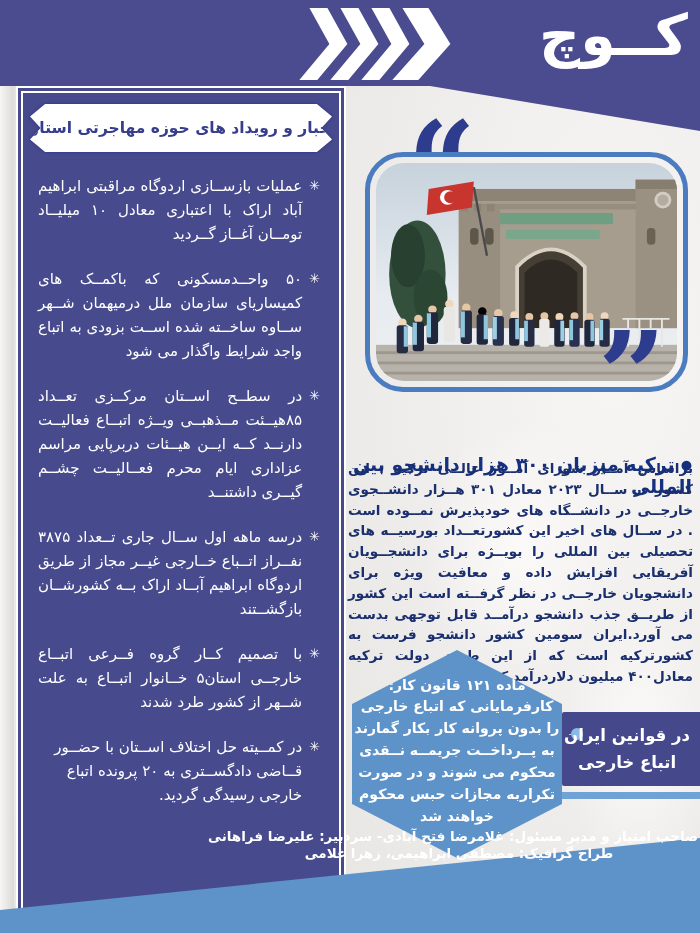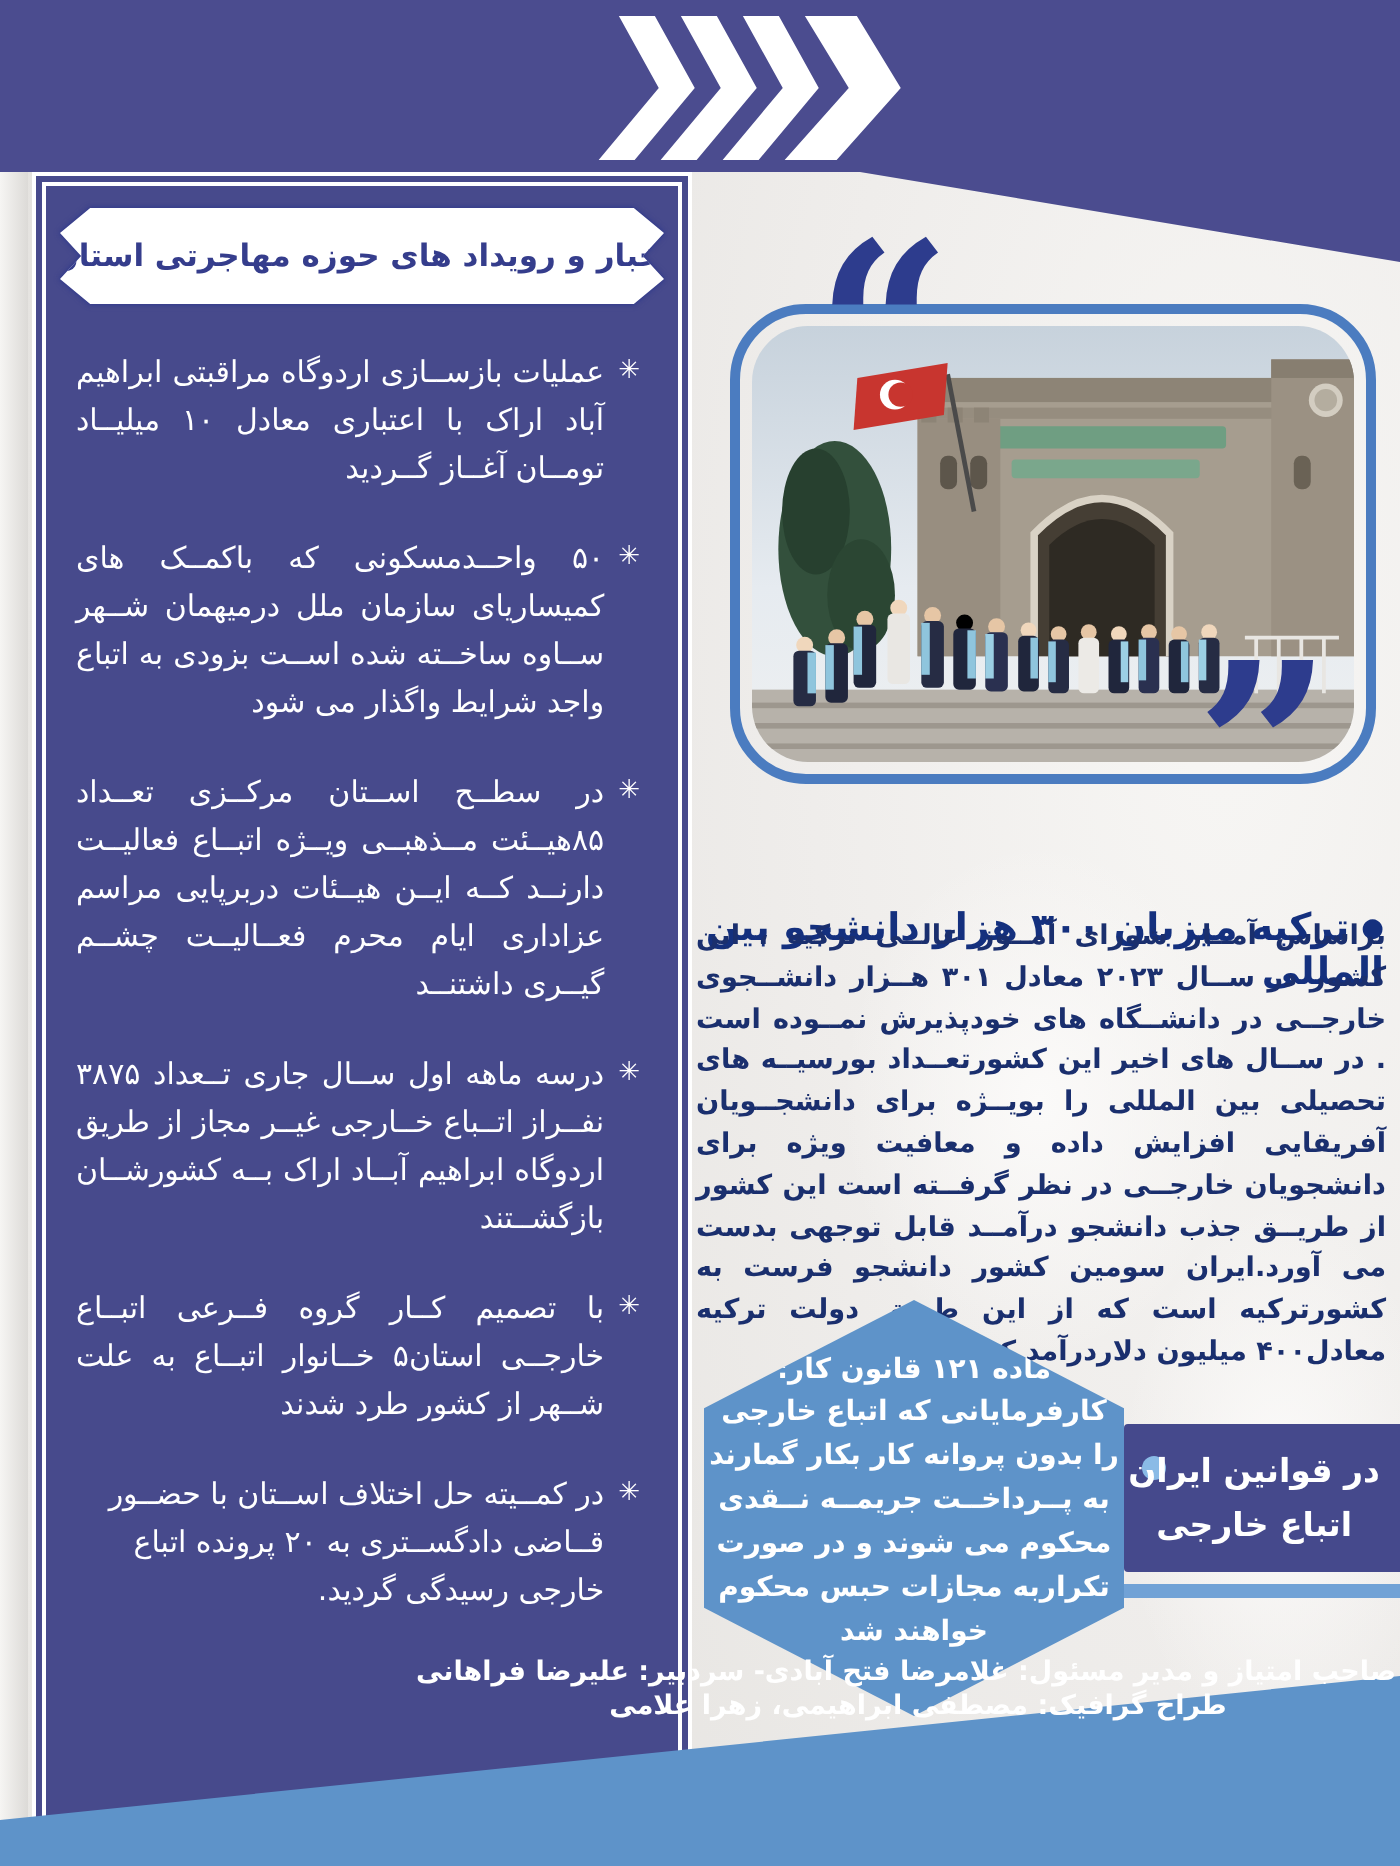--- a/index.html
+++ b/index.html
@@ -106,20 +106,21 @@
   <div class="header"></div>
   <div class="page-label">صفحه دوم</div>
   <svg class="chevrons" width="158" height="80" viewBox="0 0 158 80" style="z-index:2;">
     <g fill="#ffffff" transform="skewX(-8) translate(12,4)">
       <path d="M0,0 h18 l25,36 l-25,36 h-18 l25,-36 z"></path>
       <path d="M31,0 h18 l25,36 l-25,36 h-18 l25,-36 z"></path>
       <path d="M62,0 h18 l25,36 l-25,36 h-18 l25,-36 z"></path>
       <path d="M93,0 h26 l27,36 l-27,36 h-26 l27,-36 z"></path>
     </g>
   </svg>
+  <div class="masthead" style="z-index:2;">کــوچ</div>
 
   <div class="news-box">
     <div class="badge-wrap">
       <div class="badge">
           <span>اخبار و رویداد های حوزه مهاجرتی استان</span>
         </div>
     </div>
     <div class="news-list">
       <div class="news-item">
         <span class="news-bullet">✳</span>

